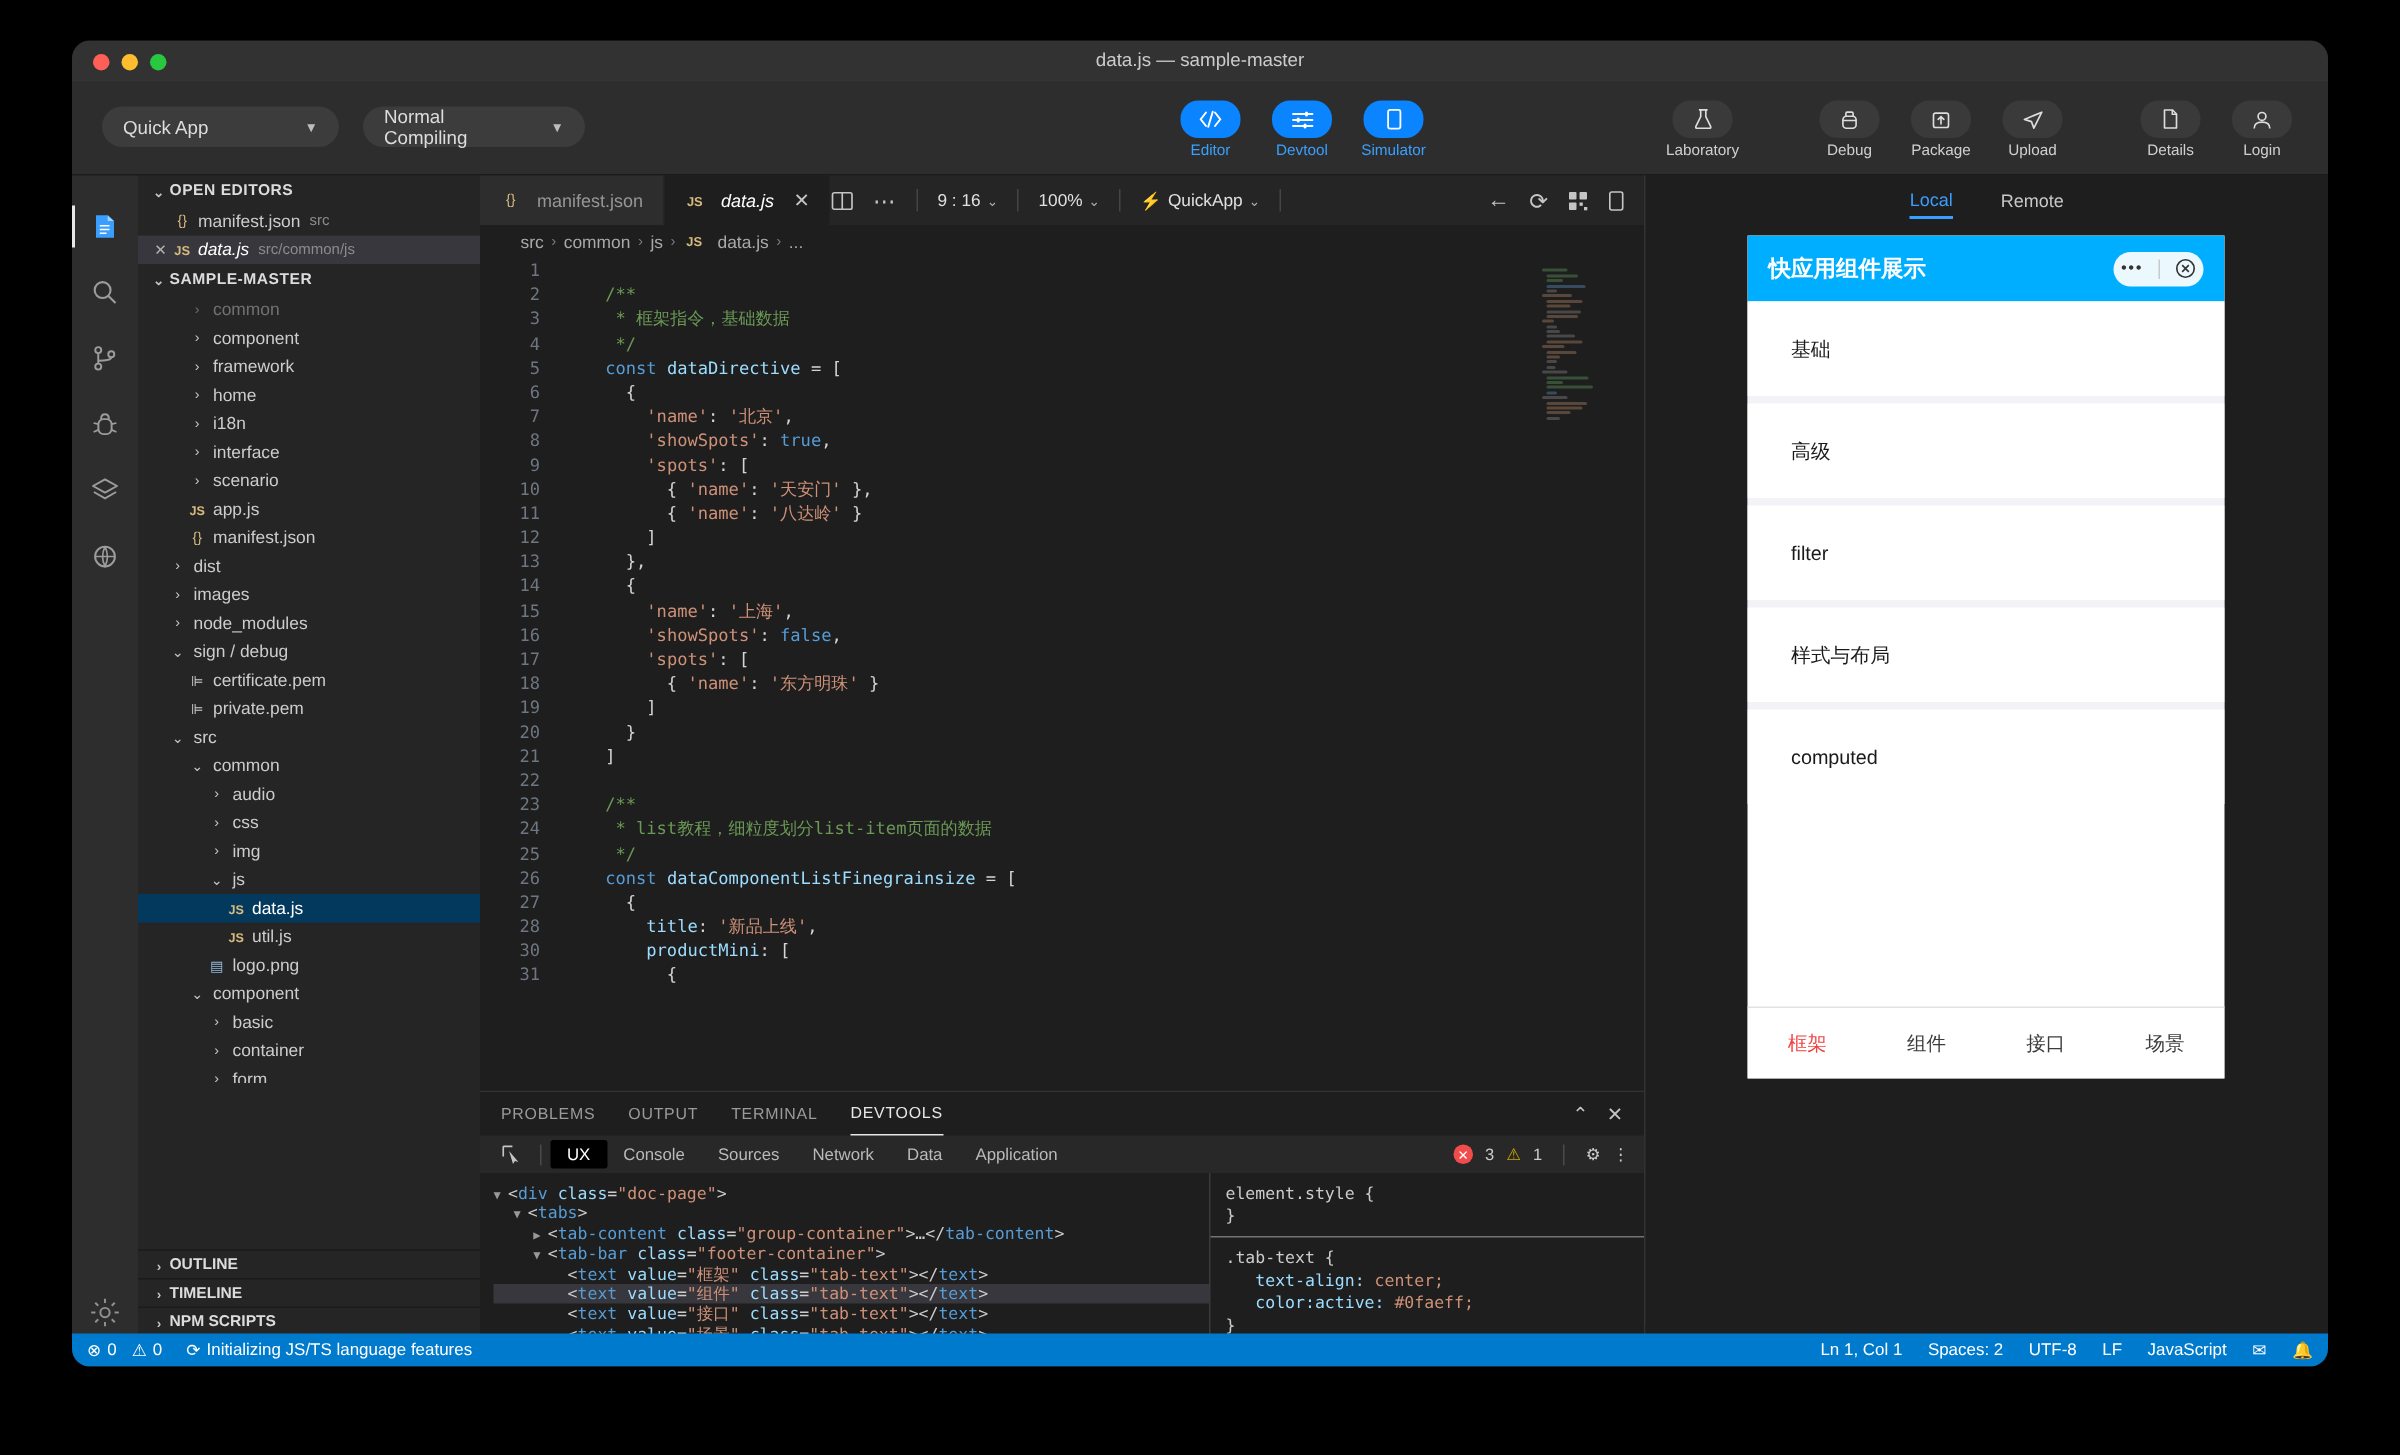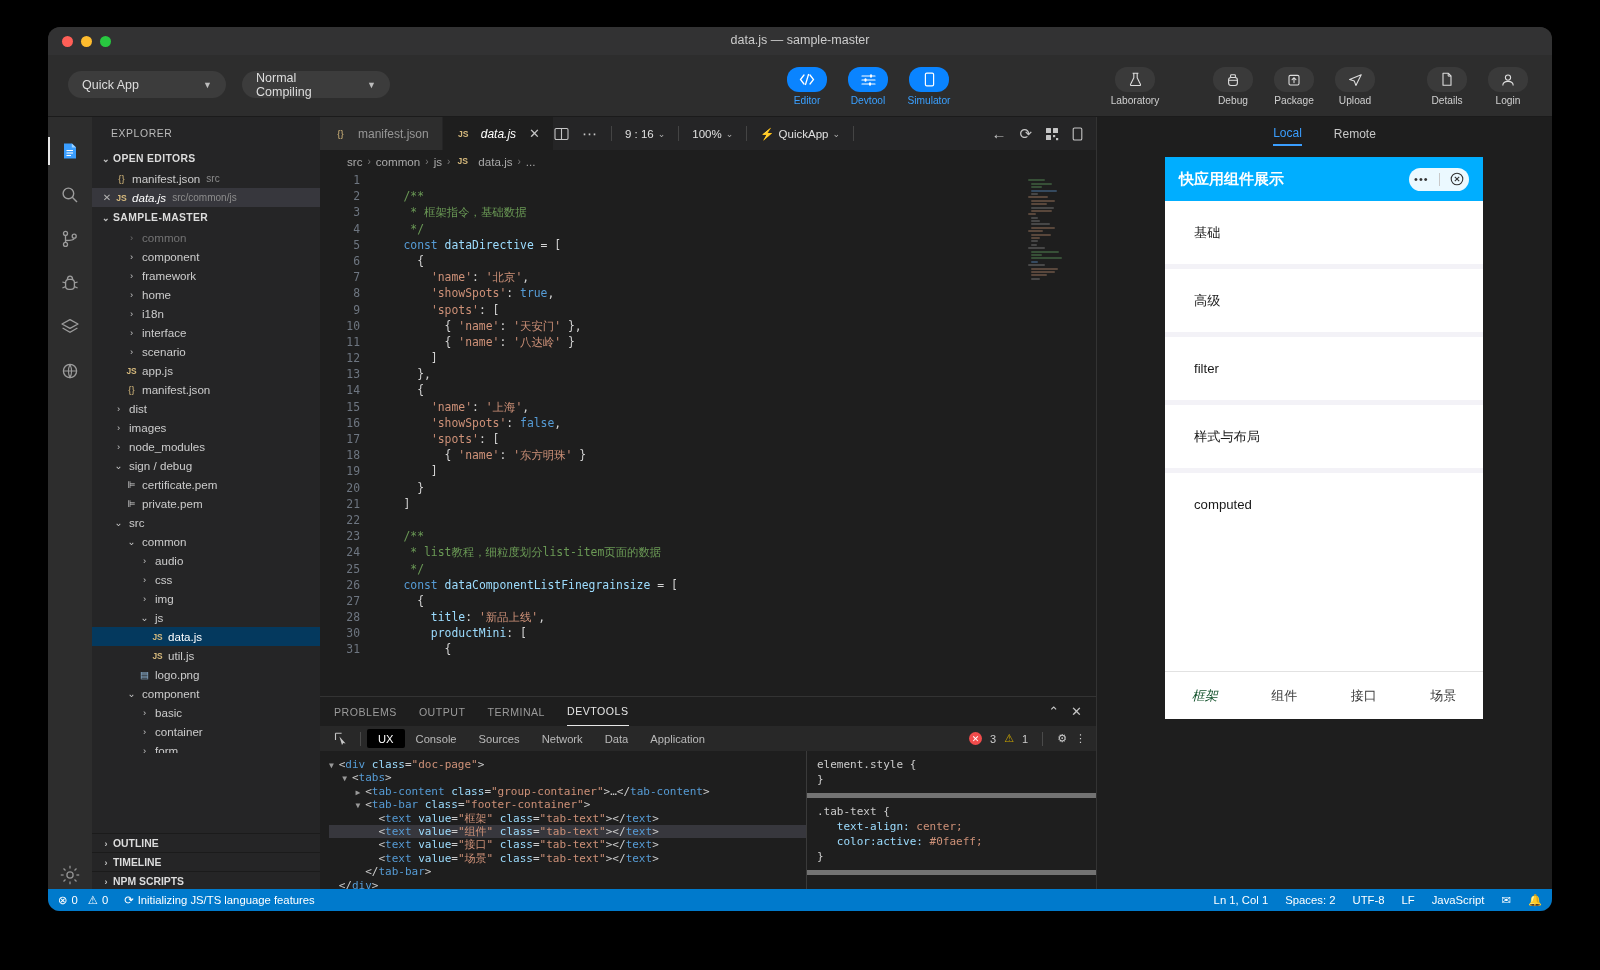--- a/index.html
+++ b/index.html
@@ -115,21 +115,21 @@
   .ctxt { color:#d4d4d4; }
   .k-cmt { color:#6a9955; } .k-kw{color:#569cd6;} .k-var{color:#9cdcfe;}
   .k-str{color:#ce9178;}
   .k-pl{color:#d4d4d4;} .k-lit{color:#569cd6;}
 
   .minimap { position:absolute; right:10px; top:6px; width:58px; height:130px;
              opacity:.55; }
   .mm-l { height:2px; margin:1.4px 0; border-radius:1px; }
 
   
-  .panel { height:215px; background:#1e1e1e; border-top:1px solid #333;
+  .panel { height:184px; background:#1e1e1e; border-top:1px solid #333;
            display:flex; flex-direction:column; }
   .paneltabs { height:29px; display:flex; align-items:center; padding-left:14px;
                gap:22px; position:relative; }
   .ptab { font-size:10.6px; letter-spacing:.5px; color:#9b9b9b; cursor:pointer;
           height:29px; display:flex; align-items:center; }
   .ptab.active { color:#e7e7e7; border-bottom:1px solid #e7e7e7; }
   .pactions { margin-left:auto; display:flex; align-items:center; gap:12px;
               padding-right:14px; color:#c5c5c5; font-size:13px; }
 
   .dtbar { height:25px; background:#282828; display:flex; align-items:center;
@@ -151,21 +151,21 @@
              font-family:"DejaVu Sans Mono", monospace; font-size:11px;
              line-height:13.4px; color:#cccccc; }
   .dline { white-space:pre; height:13.4px; }
   .dline.sel { background:#37373d; }
   .t-tag{color:#569cd6;} .t-attr{color:#9cdcfe;} .t-val{color:#ce9178;}
   .t-pl{color:#cccccc;} .t-arrow{color:#999;}
 
   .stylepane { width:290px; border-left:1px solid #3a3a3a; background:#1e1e1e;
                font-family:"DejaVu Sans Mono", monospace; font-size:11px;
                line-height:15px; color:#cccccc; }
-  .sblk { padding:6px 10px; border-bottom:5px solid #737373; white-space:pre; }
+  .sblk { padding:6px 10px; border-bottom:1px solid #737373; white-space:pre; }
   .s-sel{color:#cccccc;} .s-prop{color:#9cdcfe;} .s-val{color:#ce9178;}
 
   
   .sim { width:456px; background:#1e1e1e; border-left:1px solid #333;
          position:relative; display:flex; flex-direction:column; }
   .simtabs { height:38px; display:flex; align-items:center; justify-content:center;
              gap:32px; }
   .simtab { font-size:12px; color:#c8c8c8; cursor:pointer; padding-bottom:4px; }
   .simtab.active { color:#3a9eff; border-bottom:2px solid #3a9eff; }
   .phone { position:absolute; left:68px; top:40px; width:318px; height:562px;
@@ -181,21 +181,21 @@
   .pintro { padding:22px 26px 18px; text-align:center; font-size:12.6px;
             color:#4a4a4a; line-height:22px; background:#fafafa; }
   .plist { background:#f3f2f7; }
   .pitem { height:63px; background:#fff; margin-bottom:5px; display:flex;
            align-items:center; padding-left:29px; font-size:13.2px; color:#1a1a1a;
            cursor:pointer; }
   .ptabbar { position:absolute; left:0; right:0; bottom:0; height:48px;
              background:#fff; border-top:1px solid #e2e2e2; display:flex;
              align-items:center; }
   .ptabi { flex:1; text-align:center; font-size:13px; color:#3c3c3c; cursor:pointer; }
-  .ptabi.active { color:#14532d;font-style:italic; }
+  .ptabi.active { color:#ef4444; }
 
   .simfoot { position:absolute; left:0; right:0; bottom:0; height:28px;
              background:#1e1e1e; display:flex; align-items:center;
              padding:0 14px; font-size:11.5px; color:#cfcfcf; }
   .simfoot .lnk { color:#3a9eff; margin-left:9px; cursor:pointer; }
   .simfoot .setting { margin-left:auto; display:flex; align-items:center; gap:5px;
                       cursor:pointer; }
   .grayglobe { width:13px; height:13px; border-radius:50%; background:#6e6e6e;
                margin-right:7px; }
 
@@ -405,21 +405,20 @@
                   <line x1="15.5" y1="15.5" x2="17.5" y2="17.5"></line>
                   <line x1="15.5" y1="6.5" x2="17.5" y2="4.5"></line>
                   <line x1="4.5" y1="17.5" x2="6.5" y2="15.5"></line>
                 </g>
               </svg>
         </span>
       </div>
     </div>
 
     <div class="explorer">
-      <div class="exp-title">EXPLORER</div>
 
       <div class="sect">
         <span class="chev">⌄</span>
         <span>OPEN EDITORS</span>
       </div>
       <div id="open-editors-list">
             <div class="row" style="padding-left: 8px;">
               <span class="closeb"></span>
               <span class="ficon json">{}</span>
               <span>manifest.json</span>

